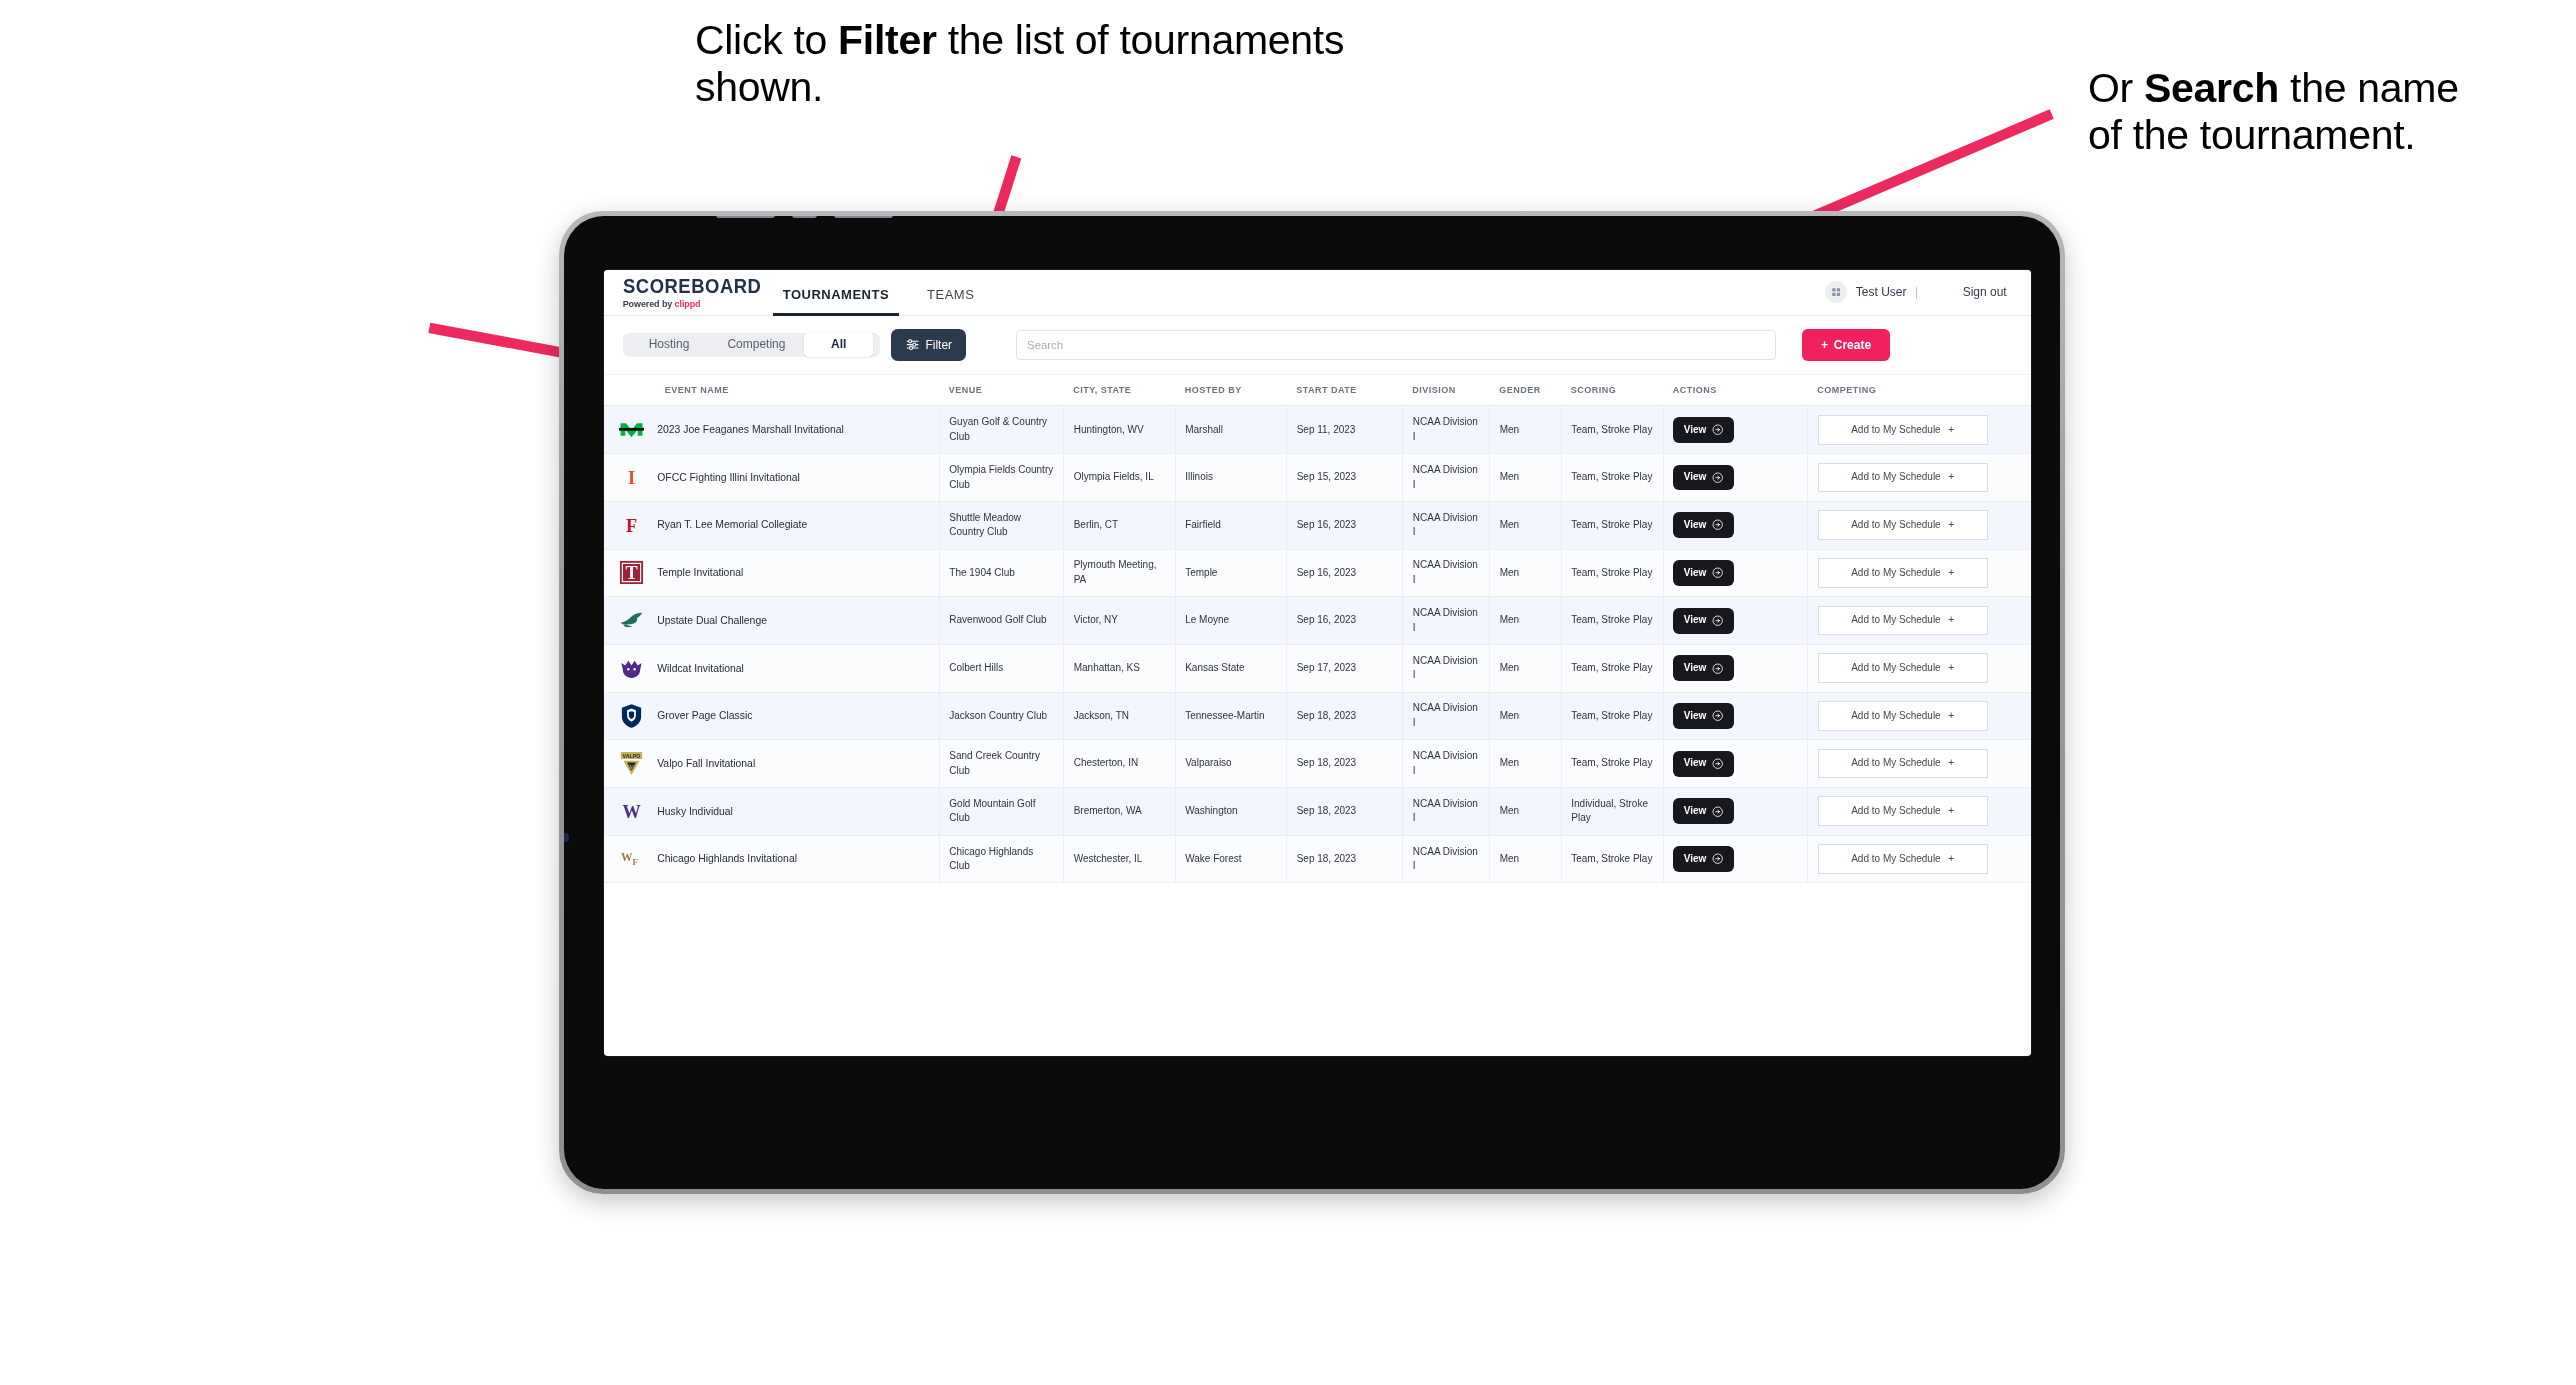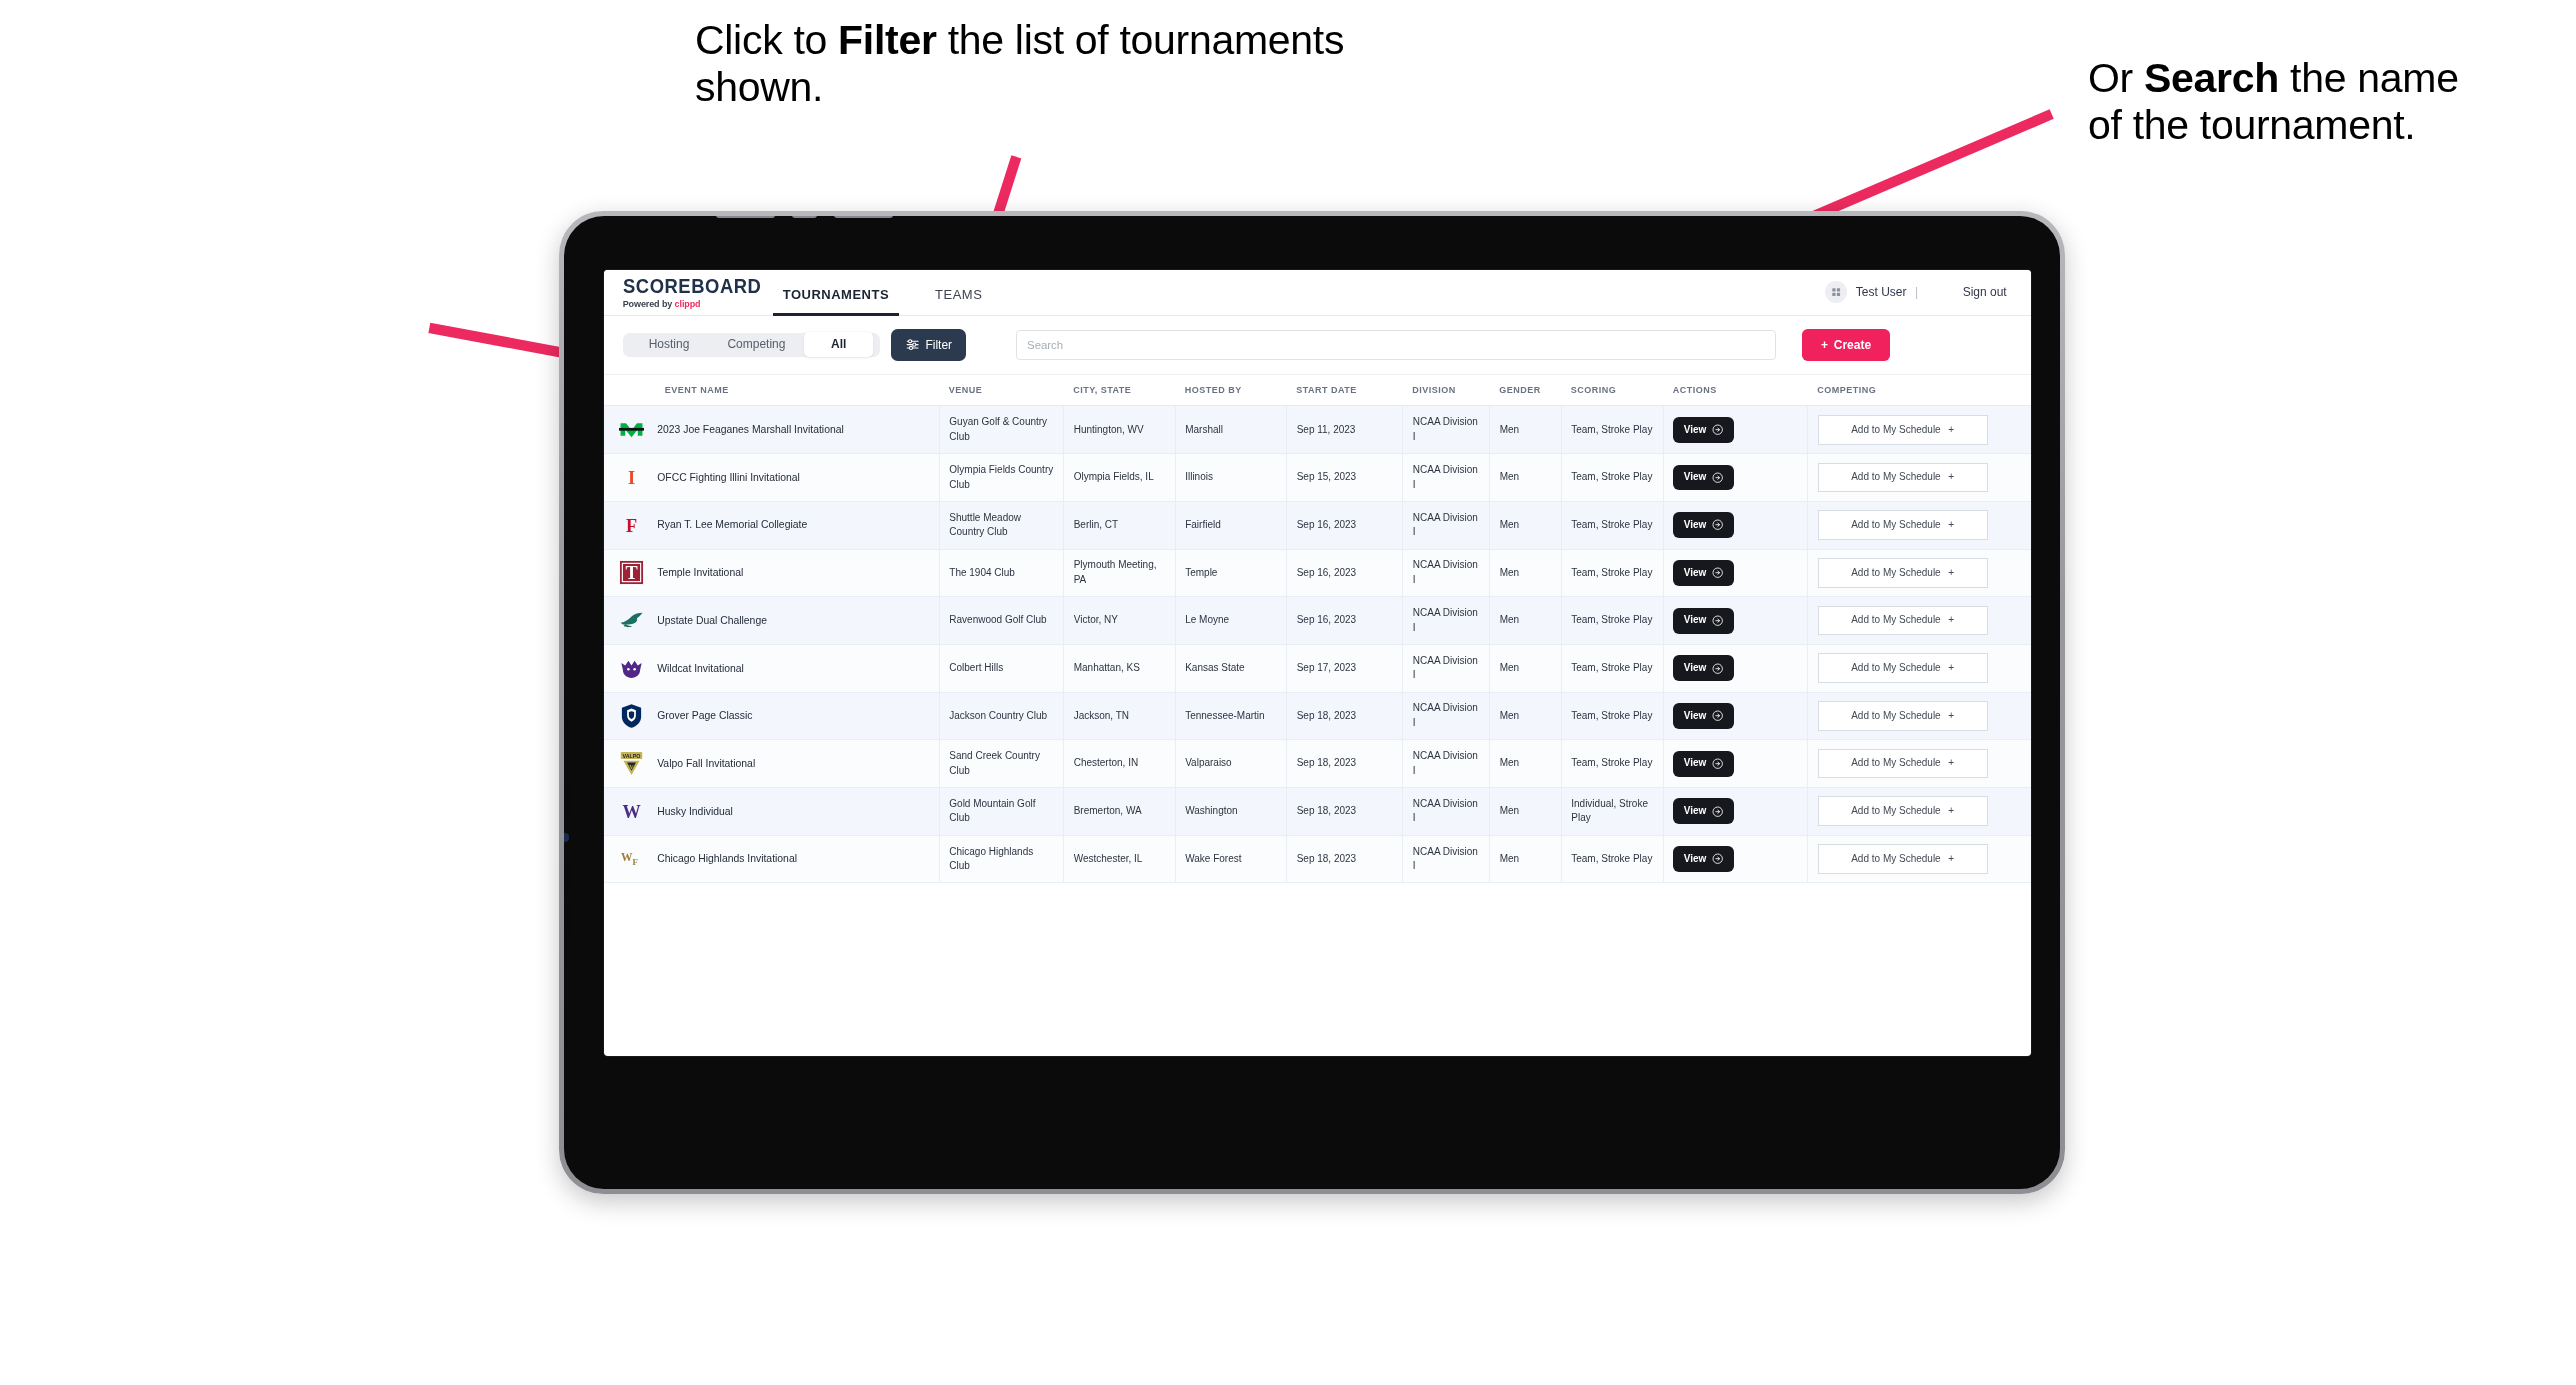--- a/index.html
+++ b/index.html
@@ -17,21 +17,21 @@
     color: #000;
     font-size: 41px;
     line-height: 1.14;
     font-weight: 400;
     letter-spacing: -0.3px;
     white-space: pre-line;
   }
   .anno b { font-weight: 700; }
   #anno-all    { left: 0px;    top: 166px; width: 446px; }
   #anno-filter { left: 695px;  top: 17px;  width: 665px; }
-  #anno-search { left: 2088px; top: 55px;  width: 408px; }
+  #anno-search { left: 2088px; top: 65px;  width: 408px; }
 
   .arrow-svg { position: absolute; left: 0; top: 0; width: 2576px; height: 1386px; pointer-events: none; }
 
   
   #tablet {
     position: absolute;
     left: 559px; top: 211px;
     width: 1506px; height: 983px;
     border-radius: 44px;
     background: linear-gradient(180deg,#b8b8bc 0%, #98989d 40%, #8e8e93 100%);
@@ -73,21 +73,21 @@
   #logo-block { padding: 6.6px 0 0 19px; width: 160px; }
   #logo-main {
     font-family: "Liberation Sans Narrow","Liberation Sans", sans-serif;
     font-weight: 700; font-size: 20px; color: #22314a;
     letter-spacing: 0.6px; line-height: 1;
     transform: scaleX(0.92); transform-origin: left center;
   }
   #logo-sub { font-size: 9px; color:#3c4251; font-weight:600; margin-top:2.8px; letter-spacing:-0.1px; }
   #logo-sub .brand { color:#ED2A60; font-weight:800; }
 
-  .navtabs { display:flex; align-items:flex-end; gap:8px; }
+  .navtabs { display:flex; align-items:flex-end; gap:0; }
   .navtab {
     font-size: 13px; letter-spacing: 0.5px; color:#3e4450; font-weight:500;
     padding: 0 19px 12.3px 19px; align-self:flex-end; position:relative; cursor:pointer;
   }
   .navtab.active { color:#1c2433; font-weight:600; }
   .navtab.active:after {
     content:""; position:absolute; left:9.5px; right:9.5px; bottom:-0.9px; height:2.4px; background:#1c2433;
   }
 
   #header-right {

